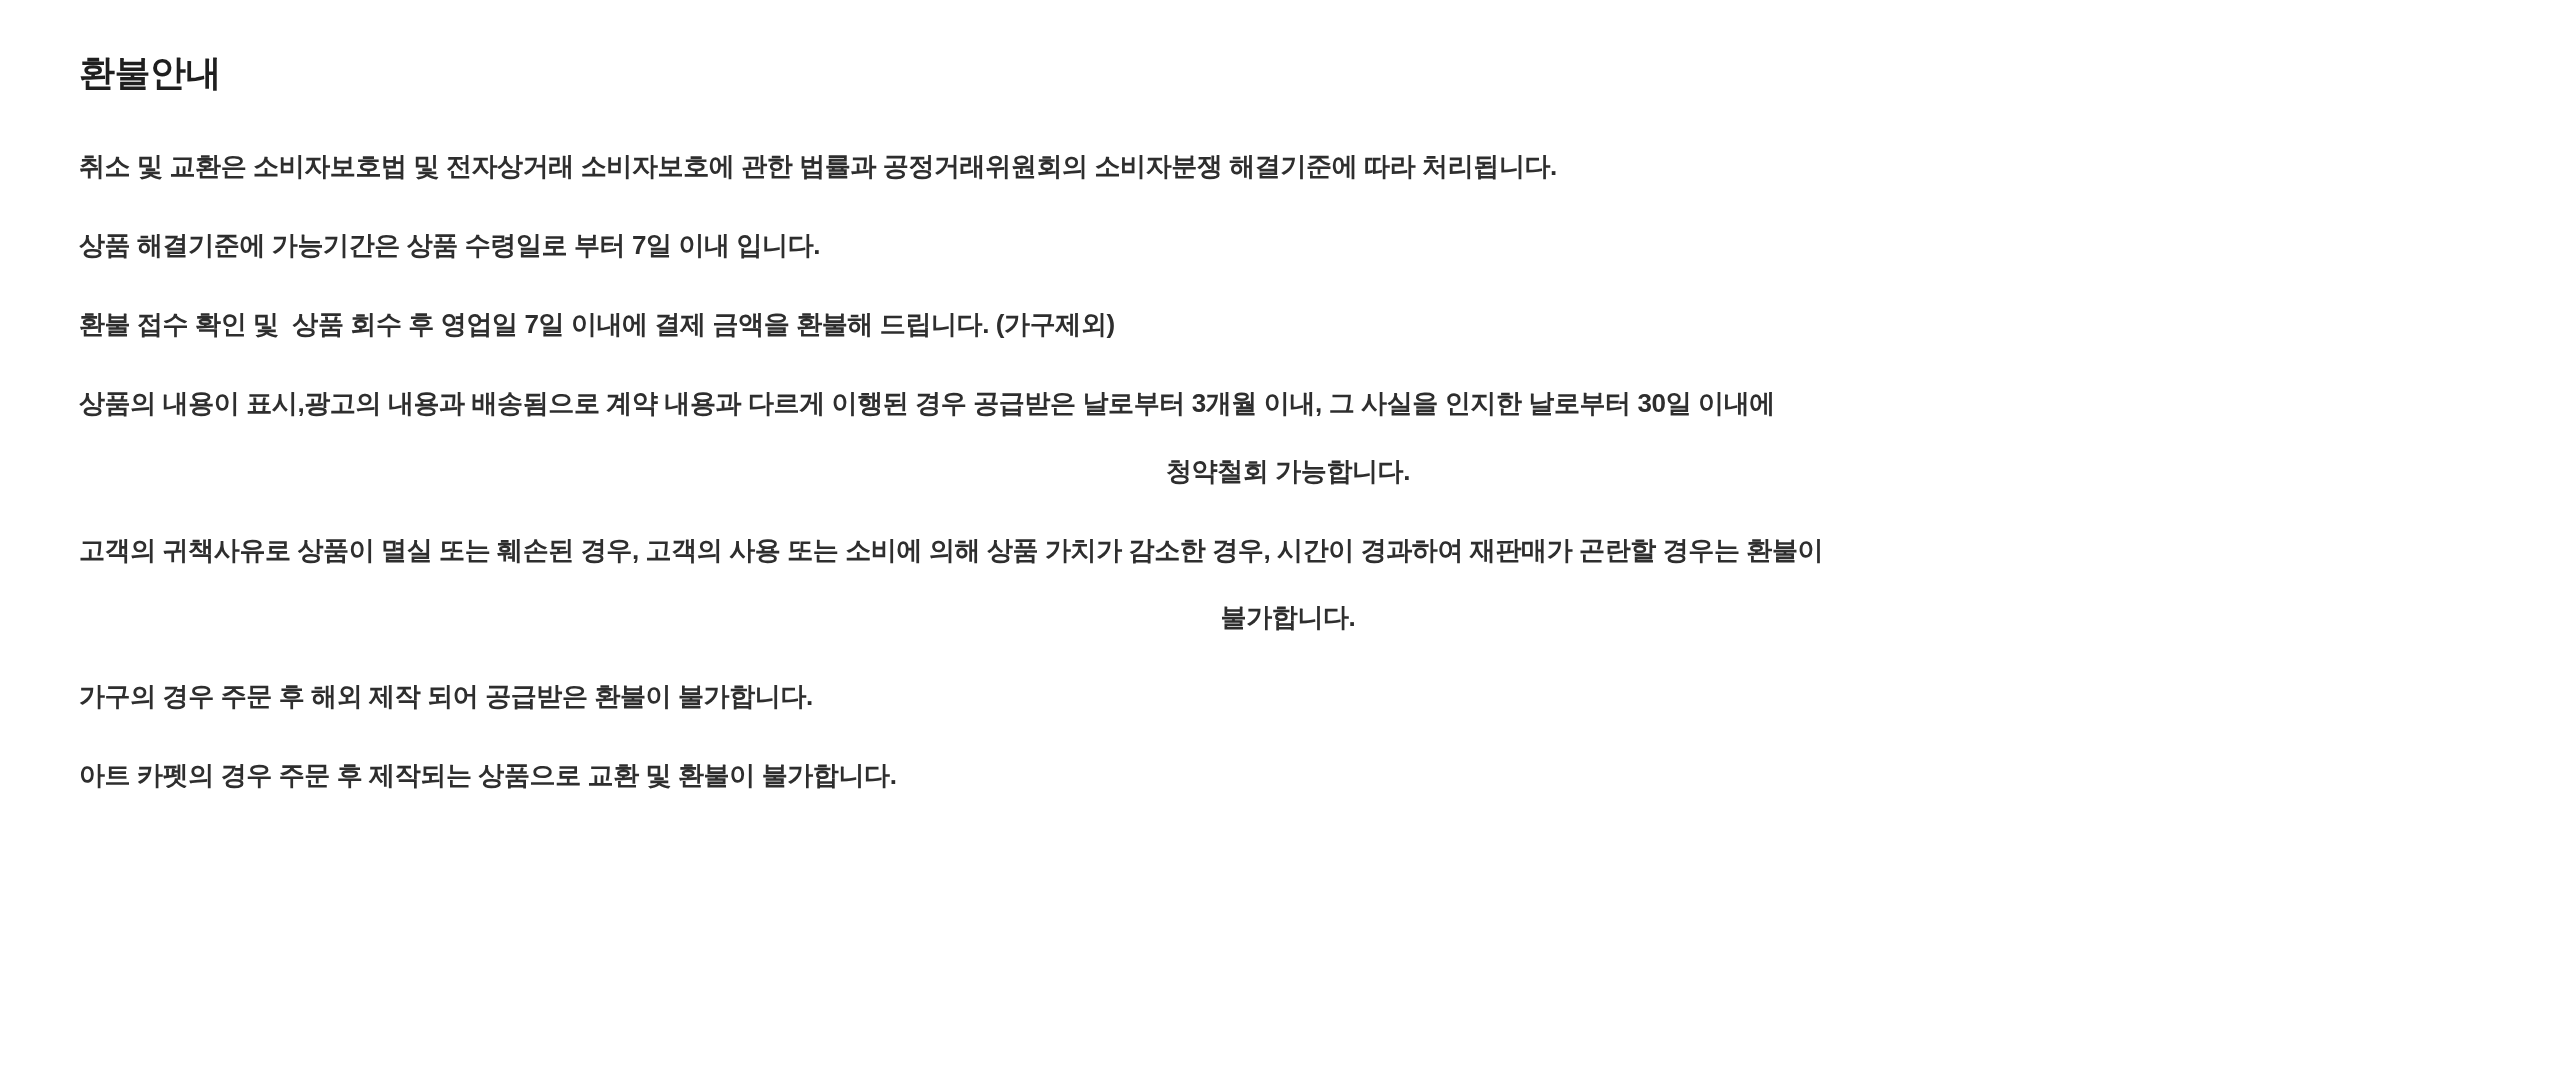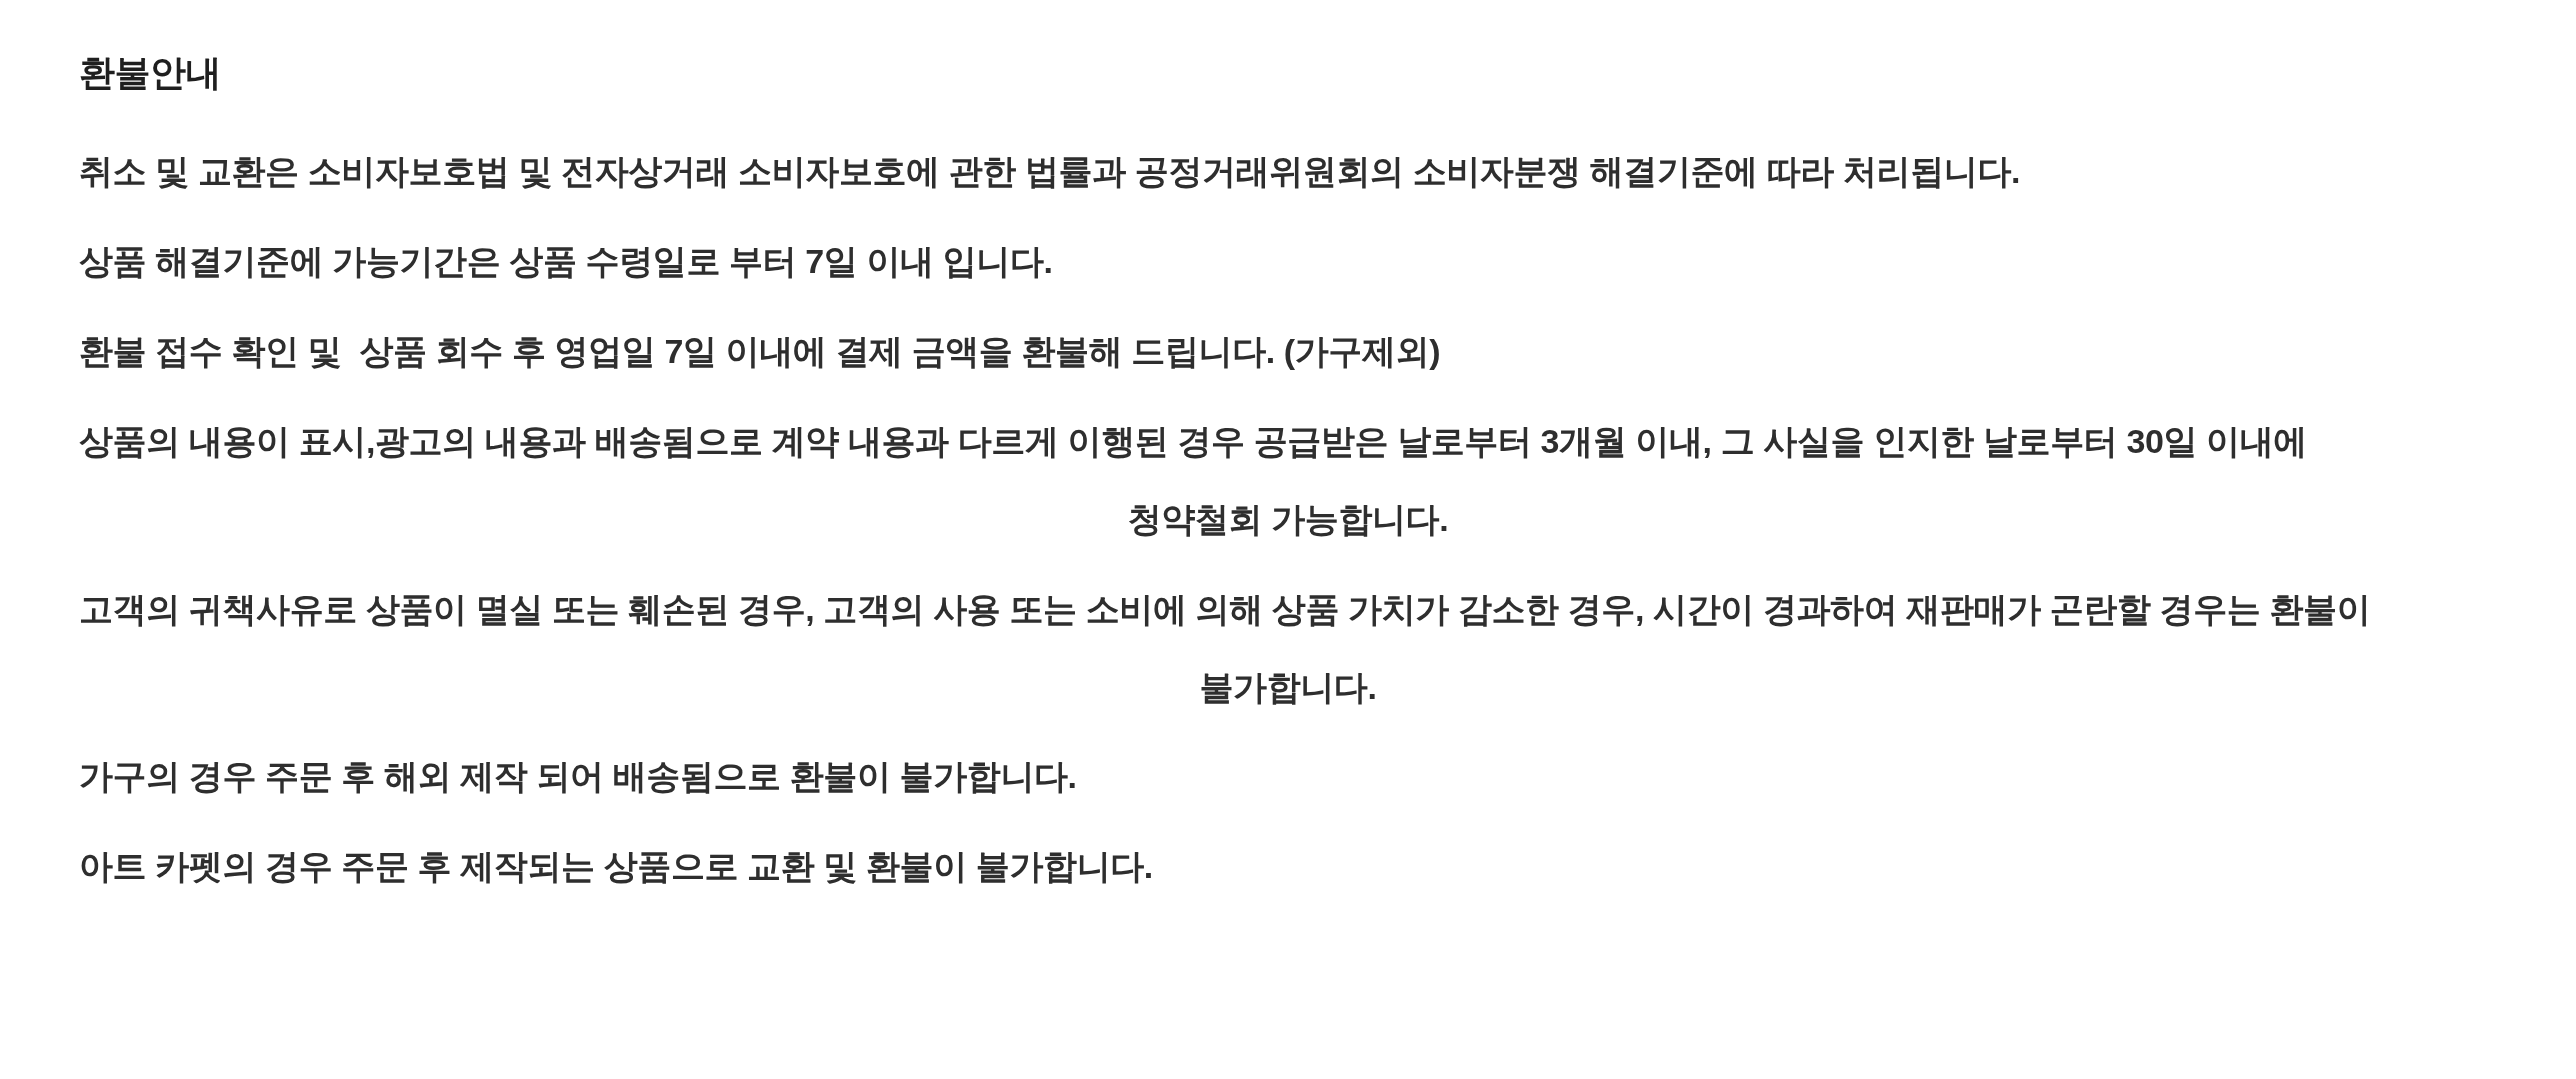--- a/index.html
+++ b/index.html
@@ -24,21 +24,21 @@
   }
   .doc-title {
     font-size: 36px;
     font-weight: 700;
     letter-spacing: -0.5px;
     color: #1f1f1f;
     margin: 0 0 55px 0;
     line-height: 1.2;
   }
   .para {
-    font-size: 34px;
+    font-size: 26px;
     font-weight: 700;
     letter-spacing: -0.4px;
     color: #2e2e2e;
     line-height: 1.35;
     margin: 0 0 44px 0;
     white-space: pre-wrap;
   }
   .para.cont {
     margin-top: -12px;
     margin-bottom: 44px;
@@ -61,17 +61,17 @@
   <p class="para">환불 접수 확인 및  상품 회수 후 영업일 7일 이내에 결제 금액을 환불해 드립니다. (가구제외)</p>
 
   <p class="para">상품의 내용이 표시,광고의 내용과 배송됨으로 계약 내용과 다르게 이행된 경우 공급받은 날로부터 3개월 이내, 그 사실을 인지한 날로부터 30일 이내에</p>
 
   <p class="para cont">청약철회 가능합니다.</p>
 
   <p class="para">고객의 귀책사유로 상품이 멸실 또는 훼손된 경우, 고객의 사용 또는 소비에 의해 상품 가치가 감소한 경우, 시간이 경과하여 재판매가 곤란할 경우는 환불이</p>
 
   <p class="para cont">불가합니다.</p>
 
-  <p class="para">가구의 경우 주문 후 해외 제작 되어 배송됨으로 환불이 불가합니다.</p>
+  <p class="para">가구의 경우 주문 후 해외 제작 되어 공급받은 환불이 불가합니다.</p>
 
   <p class="para">아트 카펫의 경우 주문 후 제작되는 상품으로 교환 및 환불이 불가합니다.</p>
 </div>
 
 
 </body></html>

